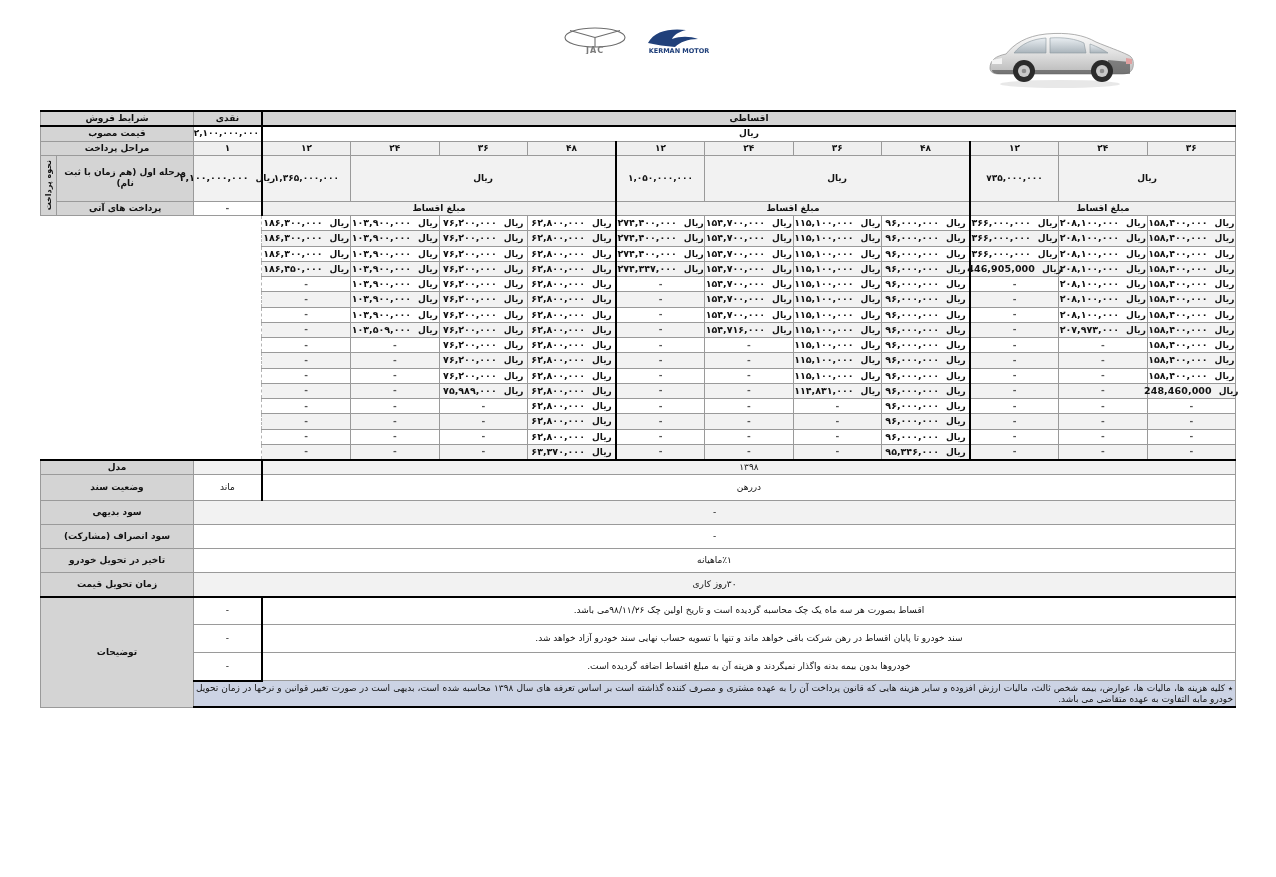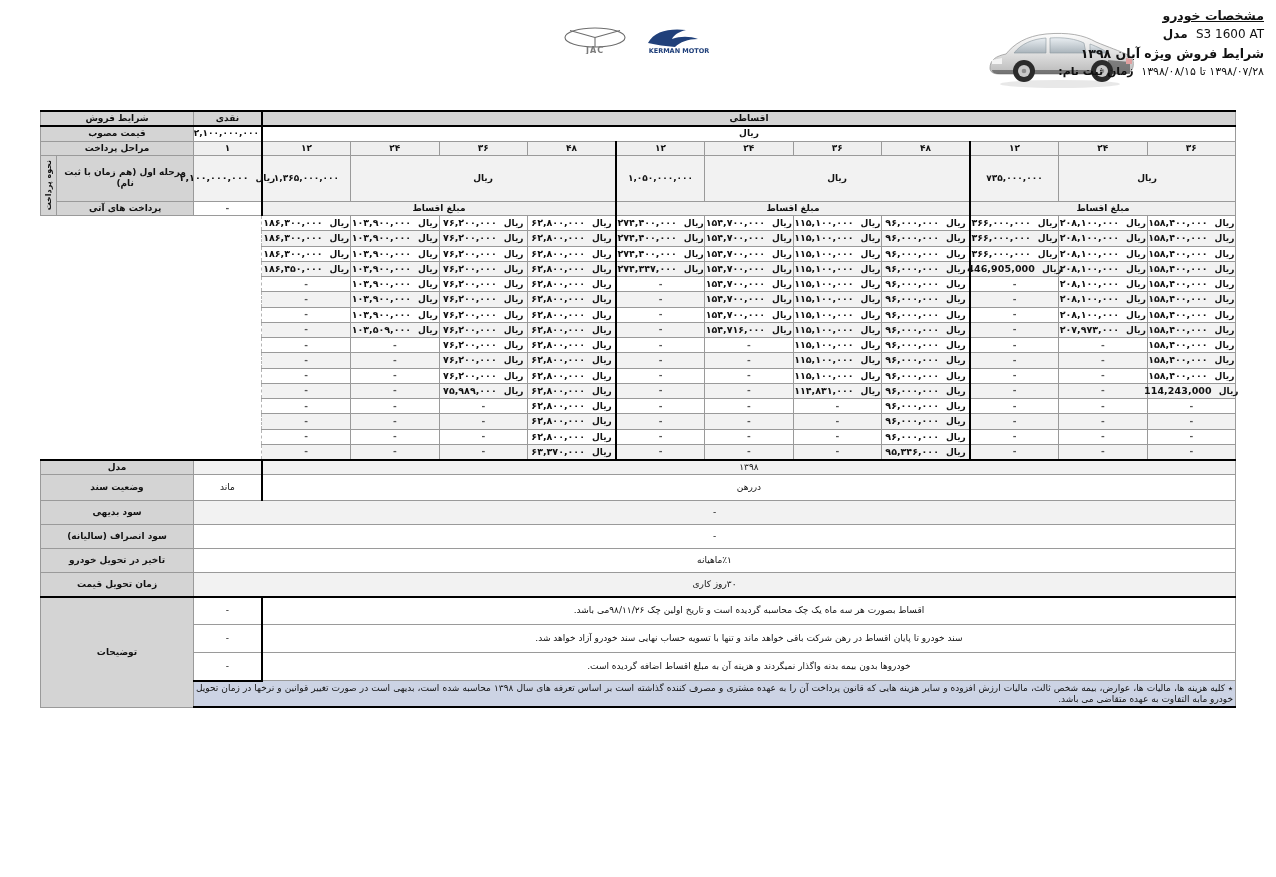--- a/index.html
+++ b/index.html
@@ -117,32 +117,20 @@
       </div>
       <div class="logo-jac">
         <svg viewBox="0 0 66 28" width="66" height="28" aria-hidden="true">
           <ellipse cx="33" cy="11.5" rx="30" ry="9.5" fill="none" stroke="#6e6e6e" stroke-width="1.1"></ellipse>
           <path d="M33 11.5 L8 4.5 M33 11.5 L58 4.5 M33 11.5 L33 21" stroke="#6e6e6e" stroke-width="1.1" fill="none"></path>
           <text x="33" y="27" font-size="8" fill="#7a7a7a" text-anchor="middle" font-family="DejaVu Sans, sans-serif" font-weight="bold" letter-spacing="1">JAC</text>
         </svg>
       </div>
     </div>
 
-    <div class="hdr-info">
-      <div class="l1">مشخصات خودرو</div>
-      <div class="row">
-        <span class="val">S3 1600 AT</span>
-        &nbsp;<span>مدل</span>
-      </div>
-      <div class="l3">شرایط فروش ویژه آبان ۱۳۹۸</div>
-      <div class="l4">
-        <span class="val">۱۳۹۸/۰۷/۲۸ تا ۱۳۹۸/۰۸/۱۵</span>
-        &nbsp;<span>زمان ثبت نام:</span>
-      </div>
-    </div>
   </div>
 
   <table class="main">
     <colgroup>
       <col style="width:88px">
         <col style="width:88px">
         <col style="width:88px">
       <col style="width:88px">
         <col style="width:88px">
         <col style="width:88px">
@@ -817,21 +805,21 @@
               <span class="num">۷۶,۲۰۰,۰۰۰</span>
             </div>
           </td>
           <td class="dashL"><span class="dash">-</span></td>
           <td class="dashL"><span class="dash">-</span></td>
         </tr>
         <tr class="shaded-row">
           <td class="shade">
             <div class="money">
               <span class="unit">ریال</span>
-              <span class="num">114,243,000</span>
+              <span class="num">248,460,000</span>
             </div>
           </td>
           <td class="shade dashL"><span class="dash">-</span></td>
           <td class="shade dashL"><span class="dash">-</span></td>
           <td class="shade thickR">
             <div class="money">
               <span class="unit">ریال</span>
               <span class="num">۹۶,۰۰۰,۰۰۰</span>
             </div>
           </td>
@@ -965,21 +953,21 @@
         <td class="lbl" colspan="2">وضعیت سند</td>
       </tr>
 
       <tr style="height:24px">
         <td class="shade" colspan="12">-</td>
         <td class="lbl" colspan="2">سود بدیهی</td>
       </tr>
 
       <tr style="height:24px">
         <td colspan="12">-</td>
-        <td class="lbl" colspan="2">سود انصراف (سالیانه)</td>
+        <td class="lbl" colspan="2">سود انصراف (مشارکت)</td>
       </tr>
 
       <tr style="height:24px">
         <td colspan="12">٪۱ماهیانه</td>
         <td class="lbl" colspan="2">تاخیر در تحویل خودرو</td>
       </tr>
 
       <tr style="height:24px">
         <td class="shade thickB" colspan="12">۳۰روز کاری</td>
         <td class="lbl thickB" colspan="2">زمان تحویل قیمت</td>

